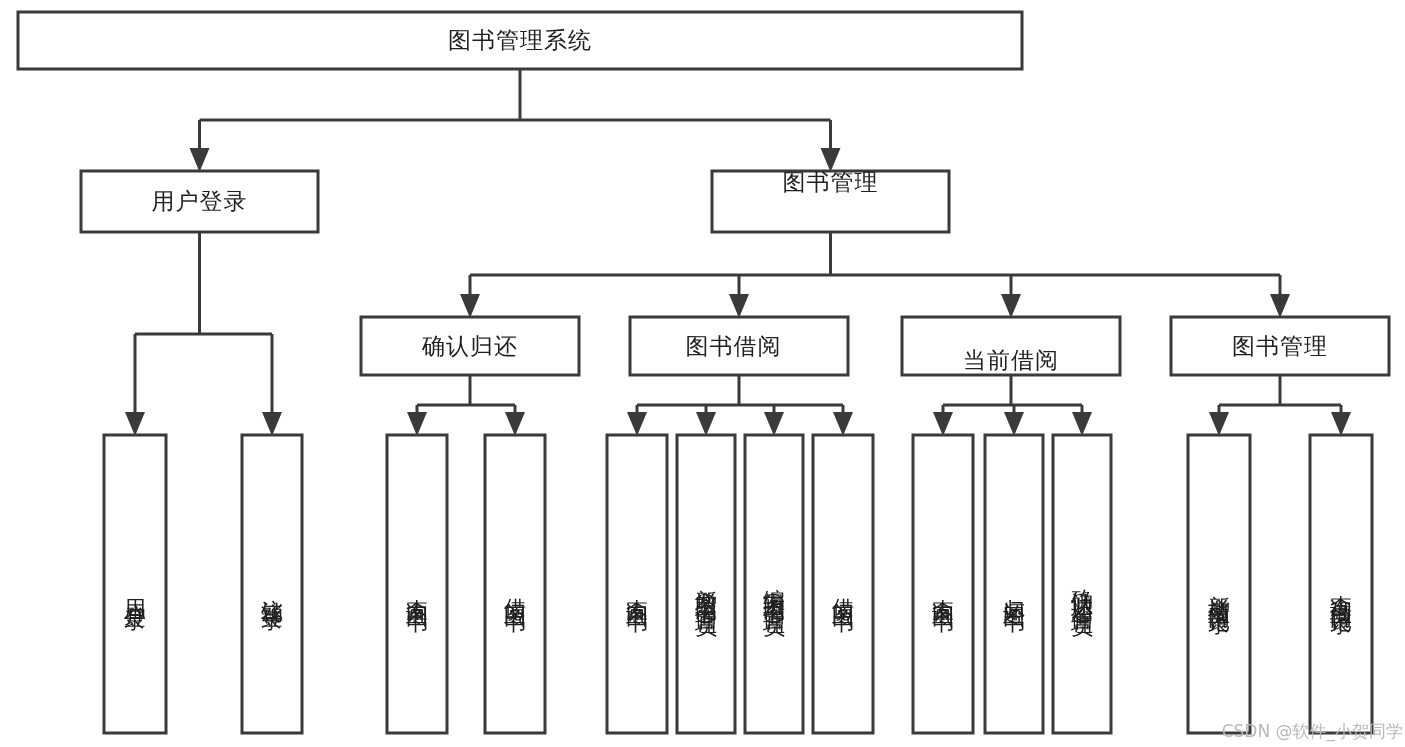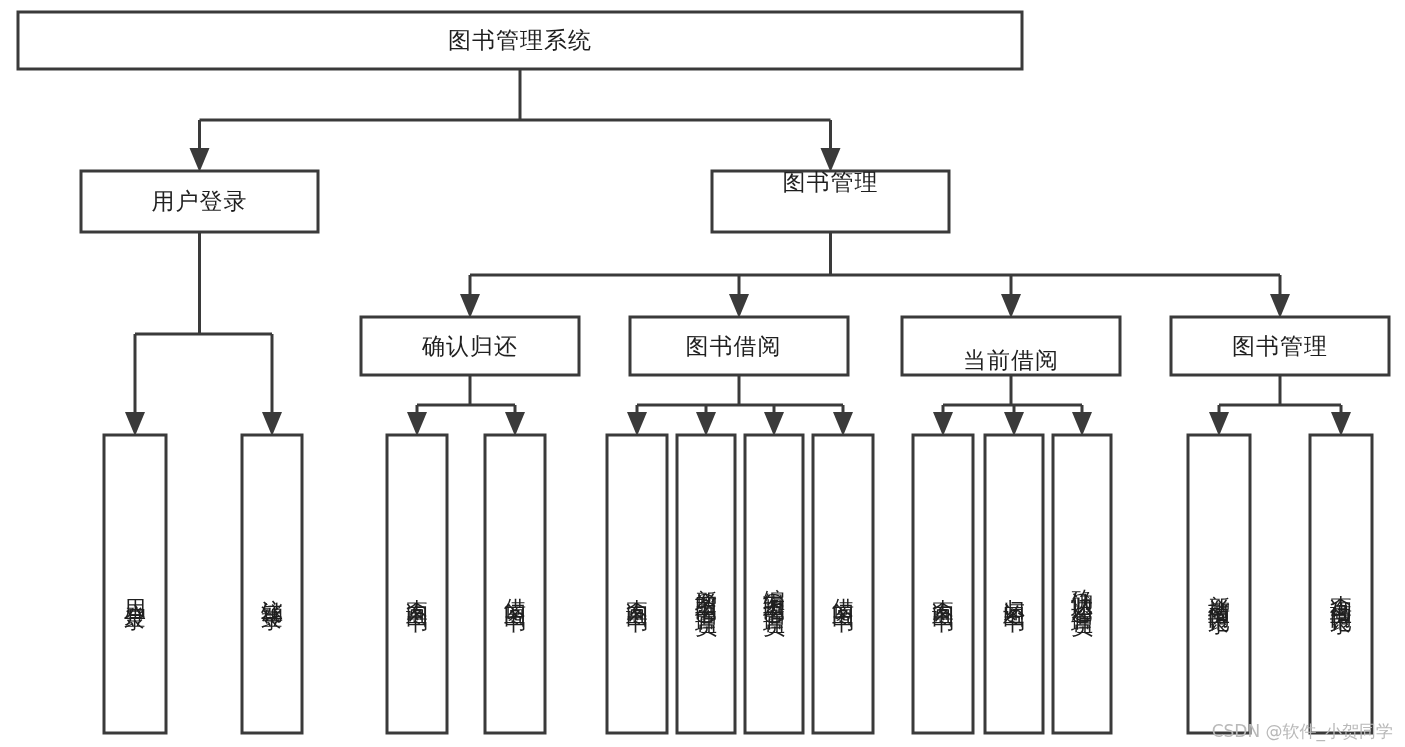--- a/index.html
+++ b/index.html
@@ -35,21 +35,21 @@
     stroke: #3a3a3a;
     stroke-width: 3;
     fill: none;
   }
   .arrow-head {
     fill: #3a3a3a;
     stroke: none;
   }
   .watermark {
     position: absolute;
-    right: 12px;
+    right: 2px;
     bottom: 4px;
     font-family: "DejaVu Sans", "Liberation Sans", sans-serif;
     font-size: 17px;
     color: #b9b9b9;
     white-space: nowrap;
     pointer-events: none;
     user-select: none;
   }
   .vlabel-wrap {
     position: absolute;

